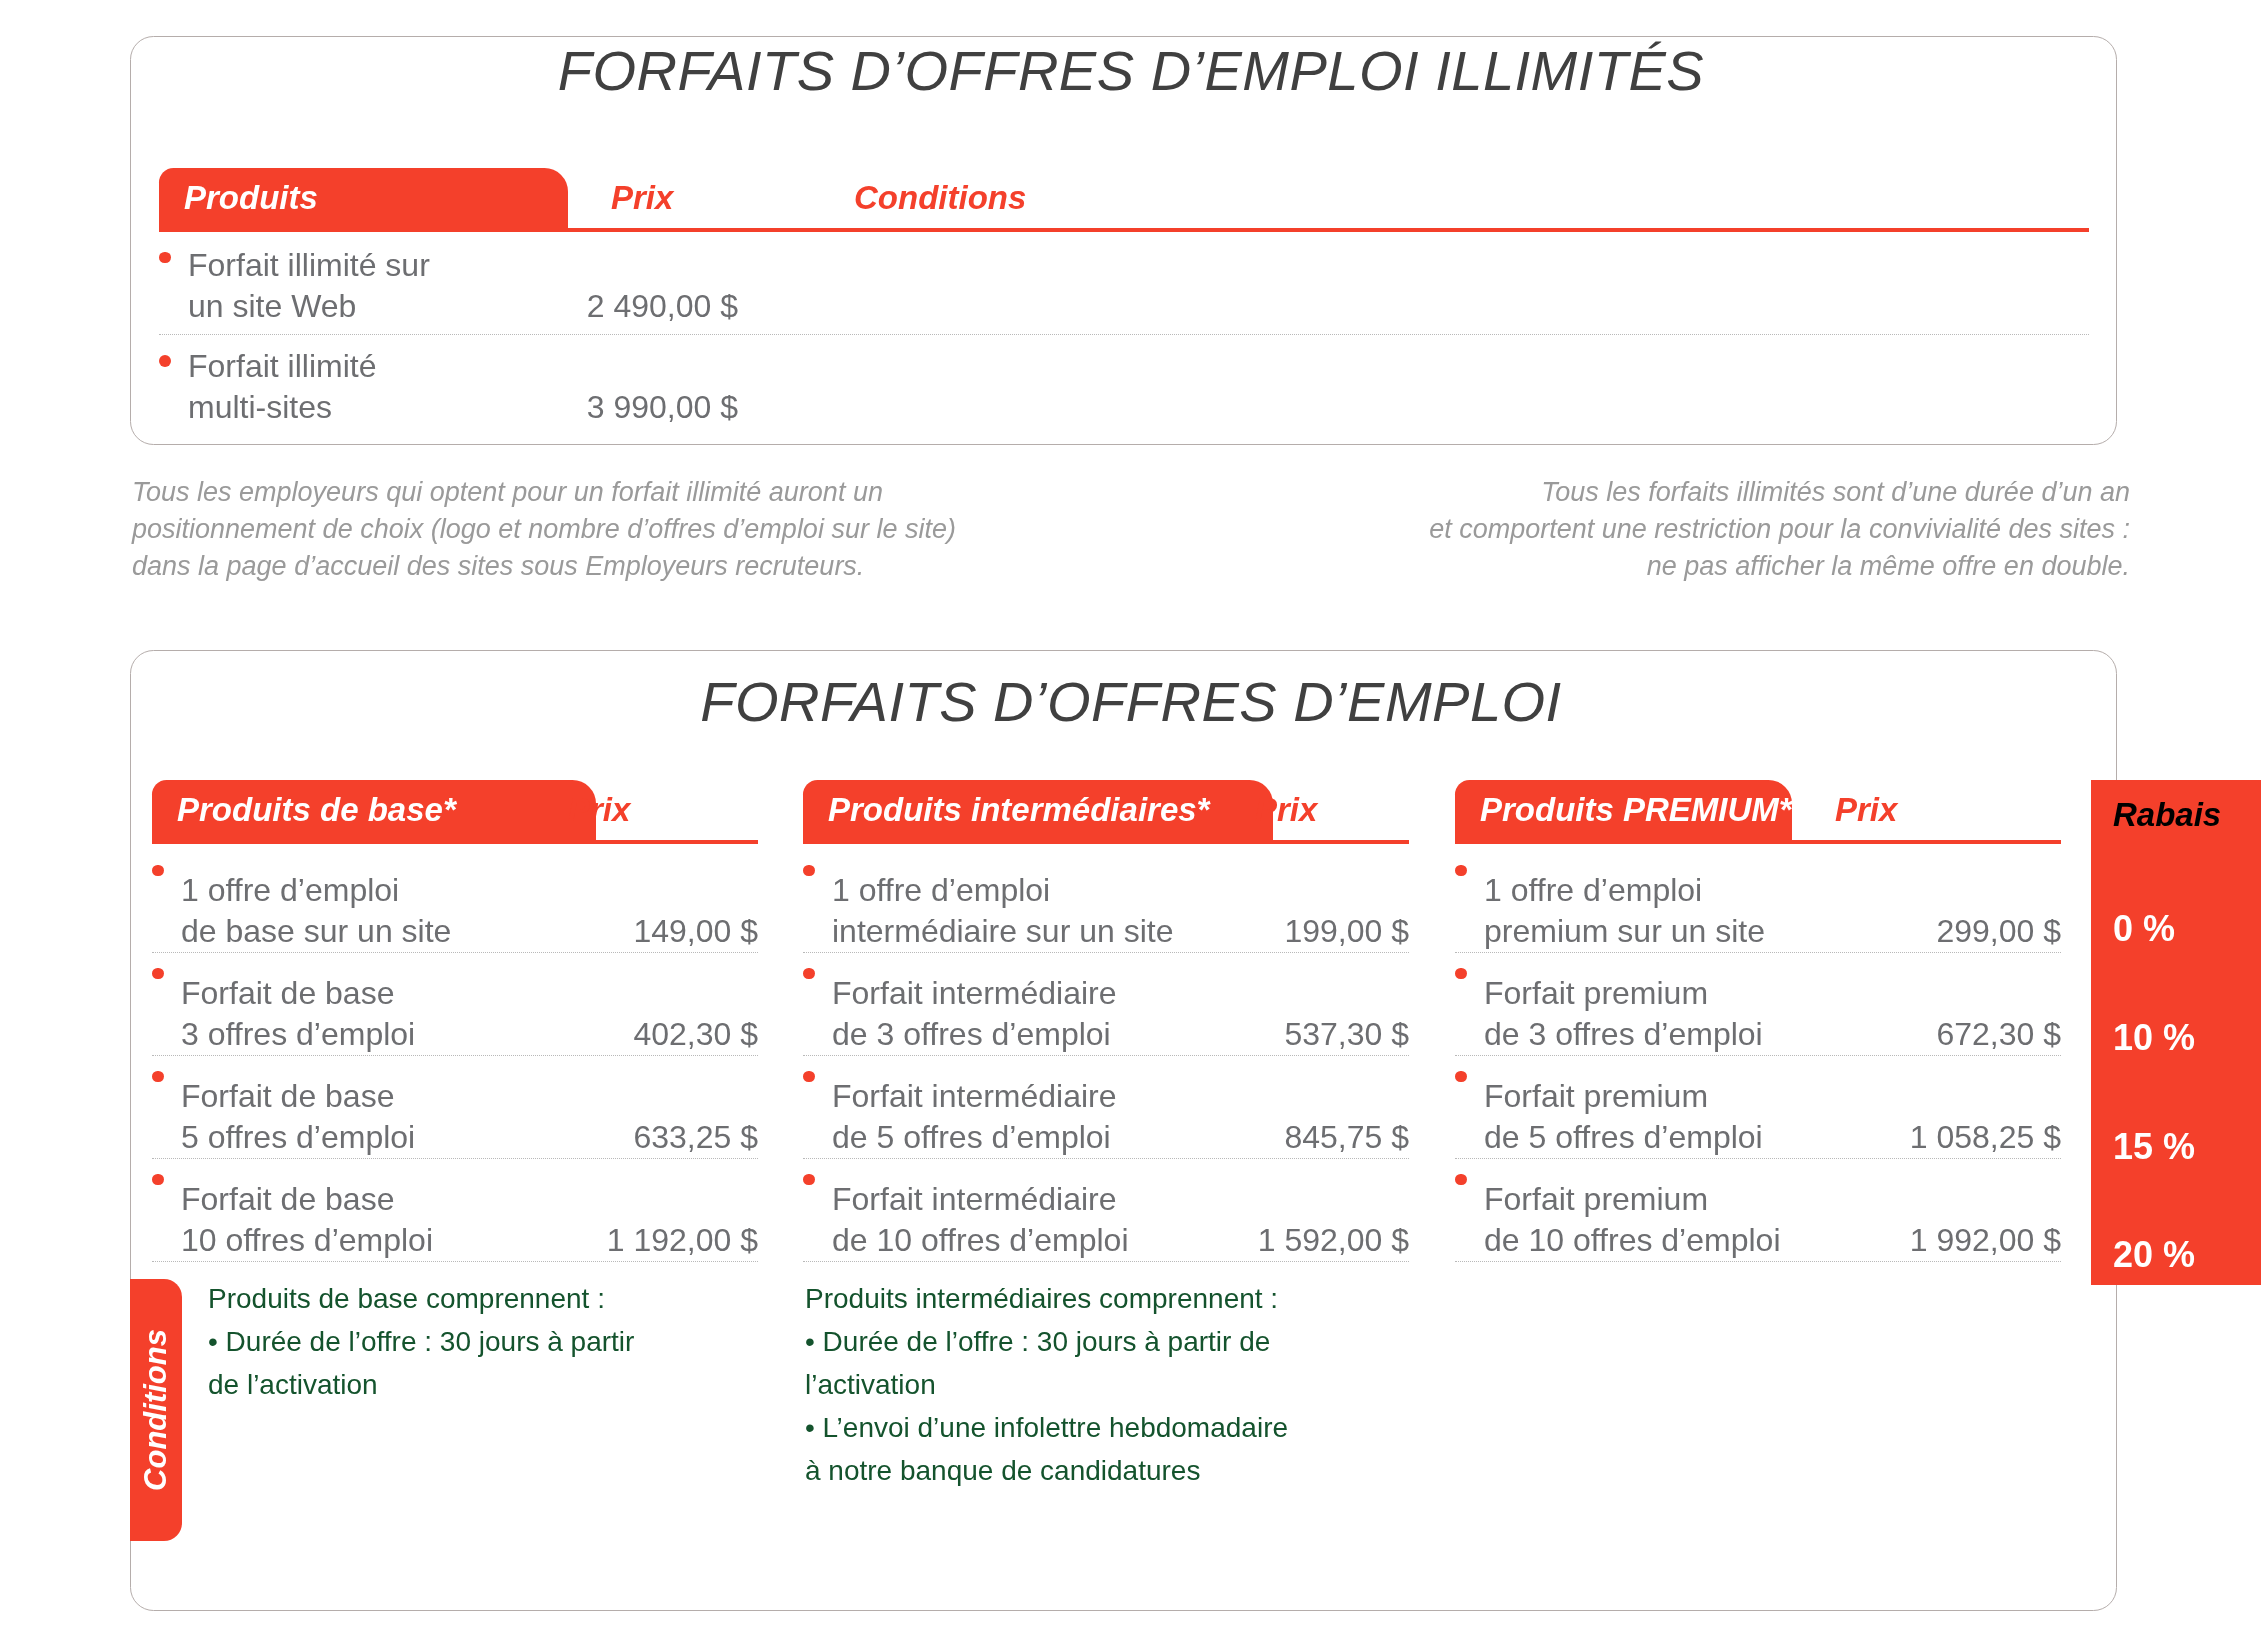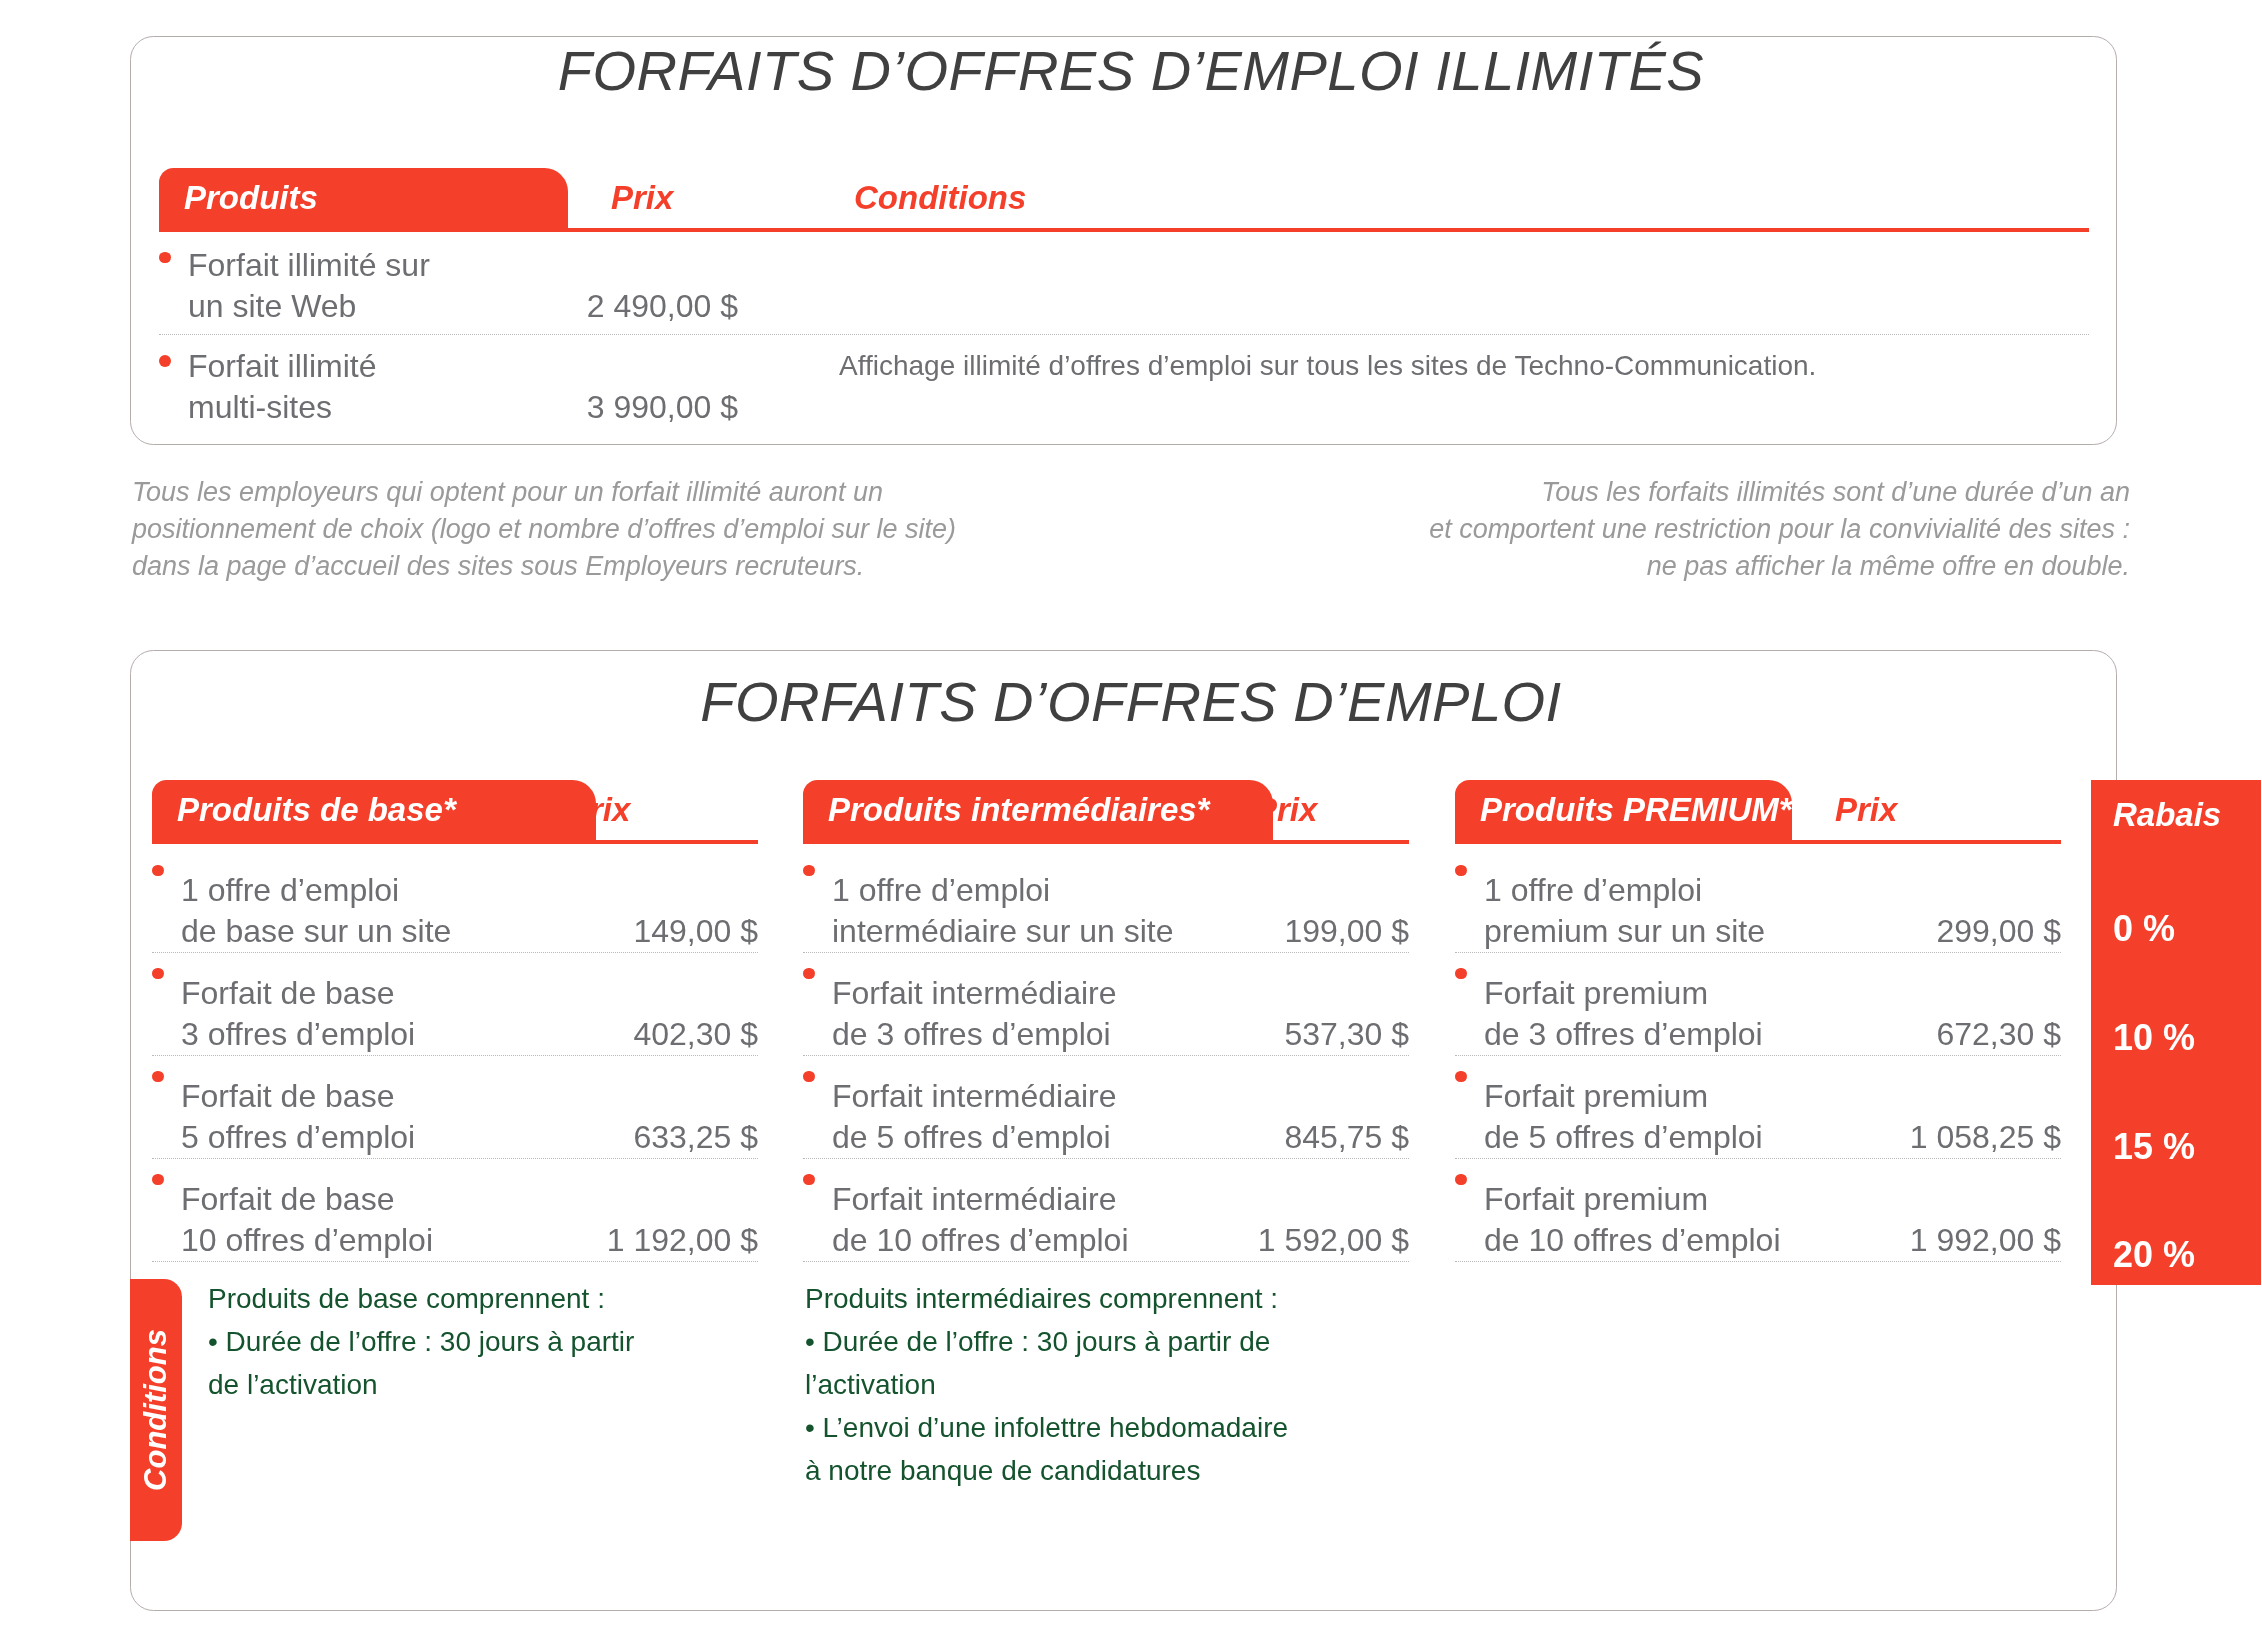--- a/index.html
+++ b/index.html
@@ -135,21 +135,21 @@
   
   #rabais-panel {
     position: absolute;
     left: 2091px; top: 780px;
     width: 170px; height: 505px;
     background: #f4402b;
   }
   #rabais-title {
     position: absolute;
     top: 16.3px; left: 22px;
-    color: #ffffff;
+    color: #000000;
     font-style: italic;
     font-weight: bold;
     font-size: 33px;
   }
   .rabais-val {
     position: absolute;
     left: 22px;
     color: #ffffff;
     font-weight: bold;
     font-size: 36px;
@@ -214,21 +214,20 @@
       <div class="lbl" style="width:380px;">Forfait illimité sur
 un site Web</div>
       <div class="price" style="width:199px; margin-left:0;">2 490,00 $</div>
     </div>
 
     <div class="trow" style="height:100px; padding-top:5.4px; padding-bottom:7.2px;">
       <span class="bullet" style="top:20px;"></span>
       <div class="lbl" style="width:380px;">Forfait illimité
 multi-sites</div>
       <div class="price" style="width:199px; margin-left:0;">3 990,00 $</div>
-      <div class="cond-text" style="margin-left:101px; margin-bottom:42px;">Affichage illimité d’offres d’emploi sur tous les sites de Techno-Communication.</div>
     </div>
   </div>
 
   <div class="note" id="note-left">Tous les employeurs qui optent pour un forfait illimité auront un
 positionnement de choix (logo et nombre d’offres d’emploi sur le site)
 dans la page d’accueil des sites sous Employeurs recruteurs.</div>
   <div class="note" id="note-right">Tous les forfaits illimités sont d’une durée d’un an
 et comportent une restriction pour la convivialité des sites :
 ne pas afficher la même offre en double.</div>
 

